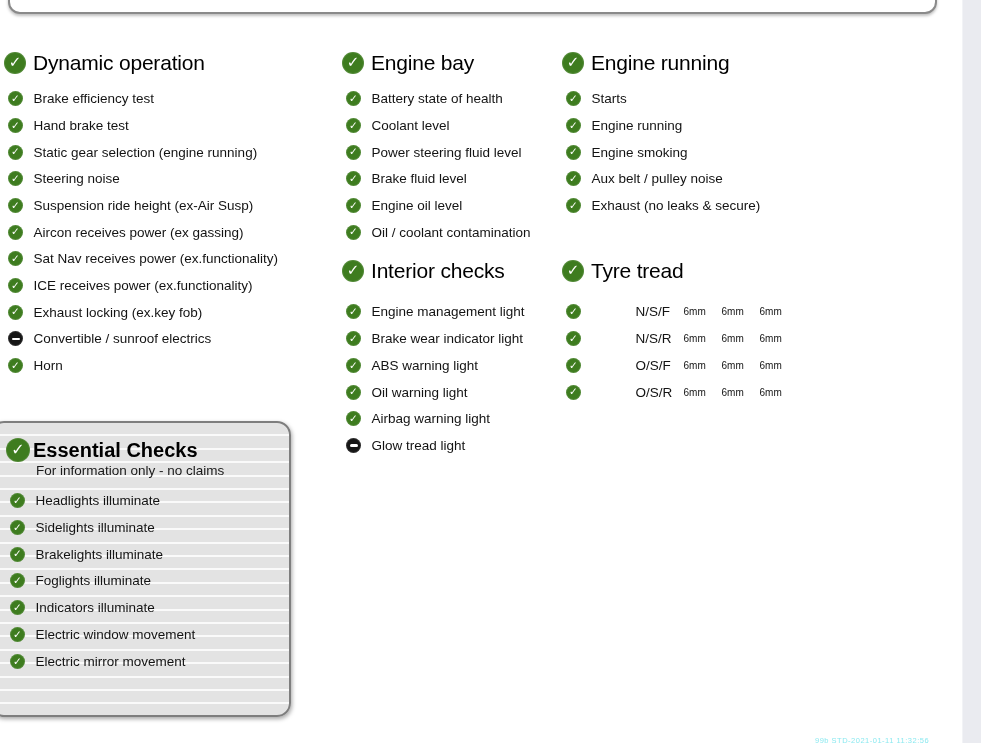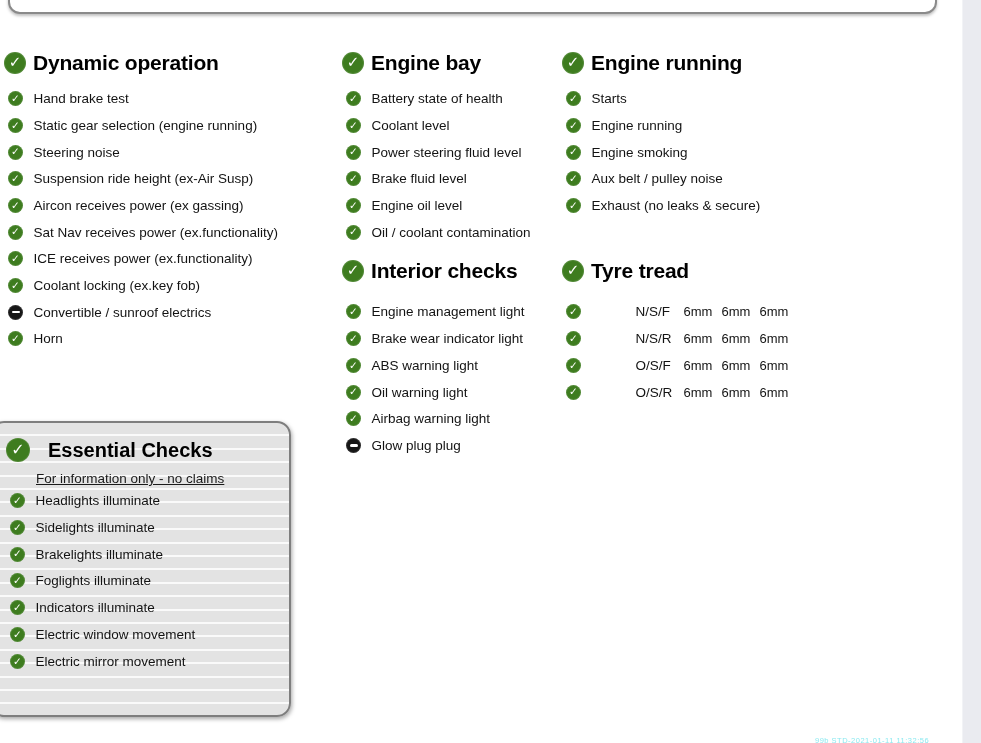--- a/index.html
+++ b/index.html
@@ -18,54 +18,54 @@
   .strip{
     position:absolute;right:0;top:0;width:18px;height:743px;
     background:#eaebf0;border-left:1px solid #f2f3f6;
   }
   .col{position:absolute;top:0;}
   .col1{left:0;width:335px;}
   .col2{left:338px;width:220px;}
   .col3{left:558px;width:250px;}
 
   .sec-h{position:absolute;display:flex;align-items:center;height:30px;left:0;right:0;}
-  .sec-h h2{margin:0 0 0 7px;font-size:21px;font-weight:700;color:#000;letter-spacing:-0.2px;white-space:nowrap;}
+  .sec-h h2{margin:0 0 0 7px;font-size:21px;font-weight:400;color:#000;letter-spacing:-0.2px;white-space:nowrap;}
 
   .list{position:absolute;left:0;right:0;}
   .row{display:flex;align-items:center;height:26.7px;}
   .lbl{margin-left:10.5px;font-size:13.5px;white-space:nowrap;}
 
   
   .ck{
     flex:0 0 auto;width:15px;height:15px;margin-left:8px;border-radius:50%;
     background:#3e7c1f;color:#fff;display:inline-flex;align-items:center;justify-content:center;
     font-family:"DejaVu Sans",sans-serif;font-weight:700;font-size:10.5px;line-height:1;
     box-shadow:inset 0 0 0 1px rgba(255,255,255,.10);
   }
   .ck.pass::before{content:"\2713";margin-top:-1px;}
   .ck.na{background:#161616;}
   .ck.na::before{content:"";width:8px;height:2.6px;background:#fff;border-radius:1.5px;}
   .ck.lg{width:22px;height:22px;margin-left:4px;font-size:15px;}
   .ck.elg{width:24px;height:24px;margin-left:4px;font-size:16px;}
 
   
   .tlab{width:48px;padding-left:44px;}
-  .tval{width:38px;font-size:13px;white-space:nowrap;}
+  .tval{width:38px;font-size:10px;white-space:nowrap;}
 
   
   .ess-box{
     position:absolute;left:-10px;top:421px;width:301px;height:296px;box-sizing:border-box;
     border:2px solid #7e7e7e;border-radius:14px;
     background:repeating-linear-gradient(to bottom,#e3e3e3 0px,#e3e3e3 11.4px,#fafafa 11.4px,#fafafa 13.4px);
     box-shadow:1px 2px 4px rgba(0,0,0,.35);
   }
   .ess-inner{position:absolute;left:10px;top:0;right:0;bottom:0;}
   .ess-h{position:absolute;top:12px;left:0;display:flex;align-items:center;height:30px;}
-  .ess-h h2{margin:0 0 0 18px;font-size:20px;font-weight:700;color:#000;white-space:nowrap;}
-  .ess-note{position:absolute;top:48px;left:34px;height:16px;font-size:13.5px;color:#1a1a1a;white-space:nowrap;text-decoration:underline;}
+  .ess-h h2{margin:0 0 0 3px;font-size:20px;font-weight:700;color:#000;white-space:nowrap;}
+  .ess-note{position:absolute;top:40px;left:34px;height:16px;font-size:13.5px;color:#1a1a1a;white-space:nowrap;}
   .ess-list{top:64px;text-align:right;}
   .ess-list .row{height:26.85px;}
 
   .watermark{
     position:absolute;left:815px;top:736px;font-size:7.5px;color:#8ce9f0;
     white-space:nowrap;letter-spacing:.5px;
   }
 </style>
 </head>
 <body>
@@ -76,20 +76,24 @@
 <div class="col col1">
 
   <div class="sec-h" style="top:48px">
     <span class="ck lg pass"></span>
     <h2>Dynamic operation</h2>
   </div>
 
   <div class="list" style="top:85.3px">
     <div class="row">
         <span class="ck pass"></span>
+        <span class="lbl">Brake efficiency test</span>
+      </div>
+    <div class="row">
+        <span class="ck pass"></span>
         <span class="lbl">Hand brake test</span>
       </div>
     <div class="row">
         <span class="ck pass"></span>
         <span class="lbl">Static gear selection (engine running)</span>
       </div>
     <div class="row">
         <span class="ck pass"></span>
         <span class="lbl">Steering noise</span>
       </div>
@@ -104,21 +108,21 @@
     <div class="row">
         <span class="ck pass"></span>
         <span class="lbl">Sat Nav receives power (ex.functionality)</span>
       </div>
     <div class="row">
         <span class="ck pass"></span>
         <span class="lbl">ICE receives power (ex.functionality)</span>
       </div>
     <div class="row">
         <span class="ck pass"></span>
-        <span class="lbl">Coolant locking (ex.key fob)</span>
+        <span class="lbl">Exhaust locking (ex.key fob)</span>
       </div>
     <div class="row">
         <span class="ck na"></span>
         <span class="lbl">Convertible / sunroof electrics</span>
       </div>
     <div class="row">
         <span class="ck pass"></span>
         <span class="lbl">Horn</span>
       </div>
   </div>
@@ -219,21 +223,21 @@
     <div class="row">
         <span class="ck pass"></span>
         <span class="lbl">Oil warning light</span>
       </div>
     <div class="row">
         <span class="ck pass"></span>
         <span class="lbl">Airbag warning light</span>
       </div>
     <div class="row">
         <span class="ck na"></span>
-        <span class="lbl">Glow plug plug</span>
+        <span class="lbl">Glow tread light</span>
       </div>
   </div>
 </div>
 
 <div class="col col3">
 
   <div class="sec-h" style="top:48px">
     <span class="ck lg pass"></span>
     <h2>Engine running</h2>
   </div>

